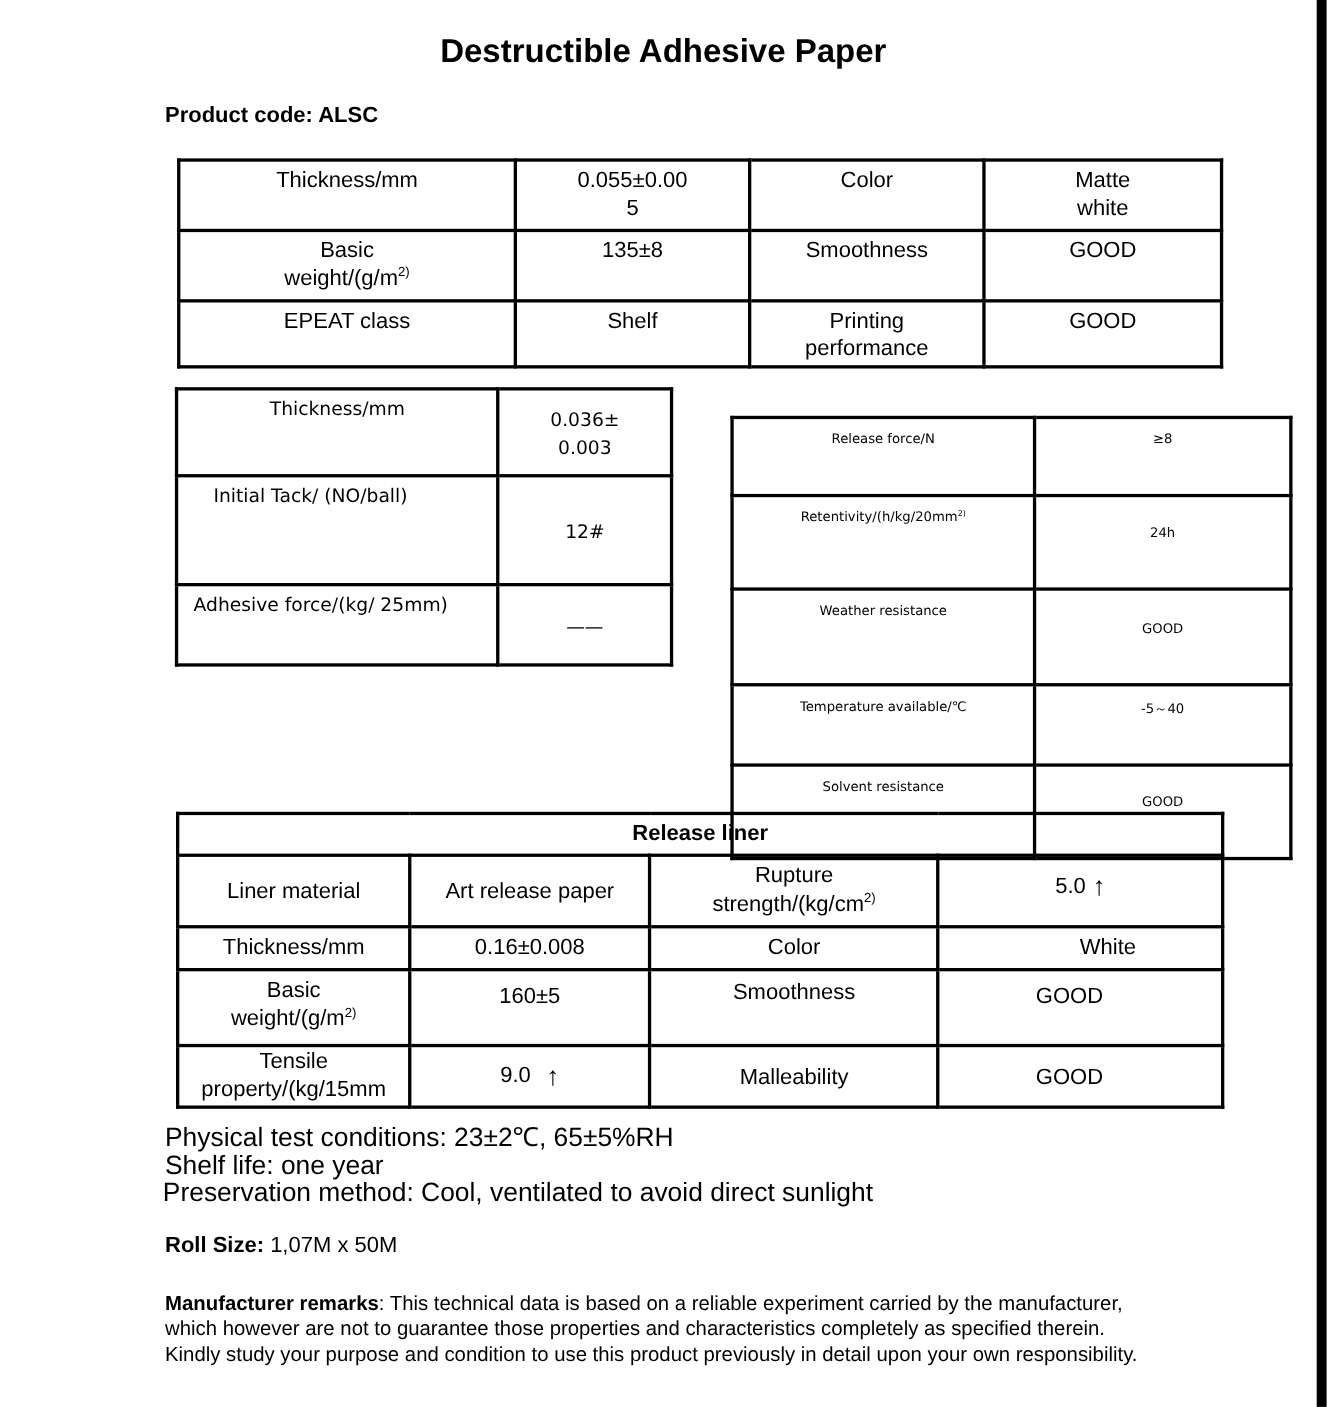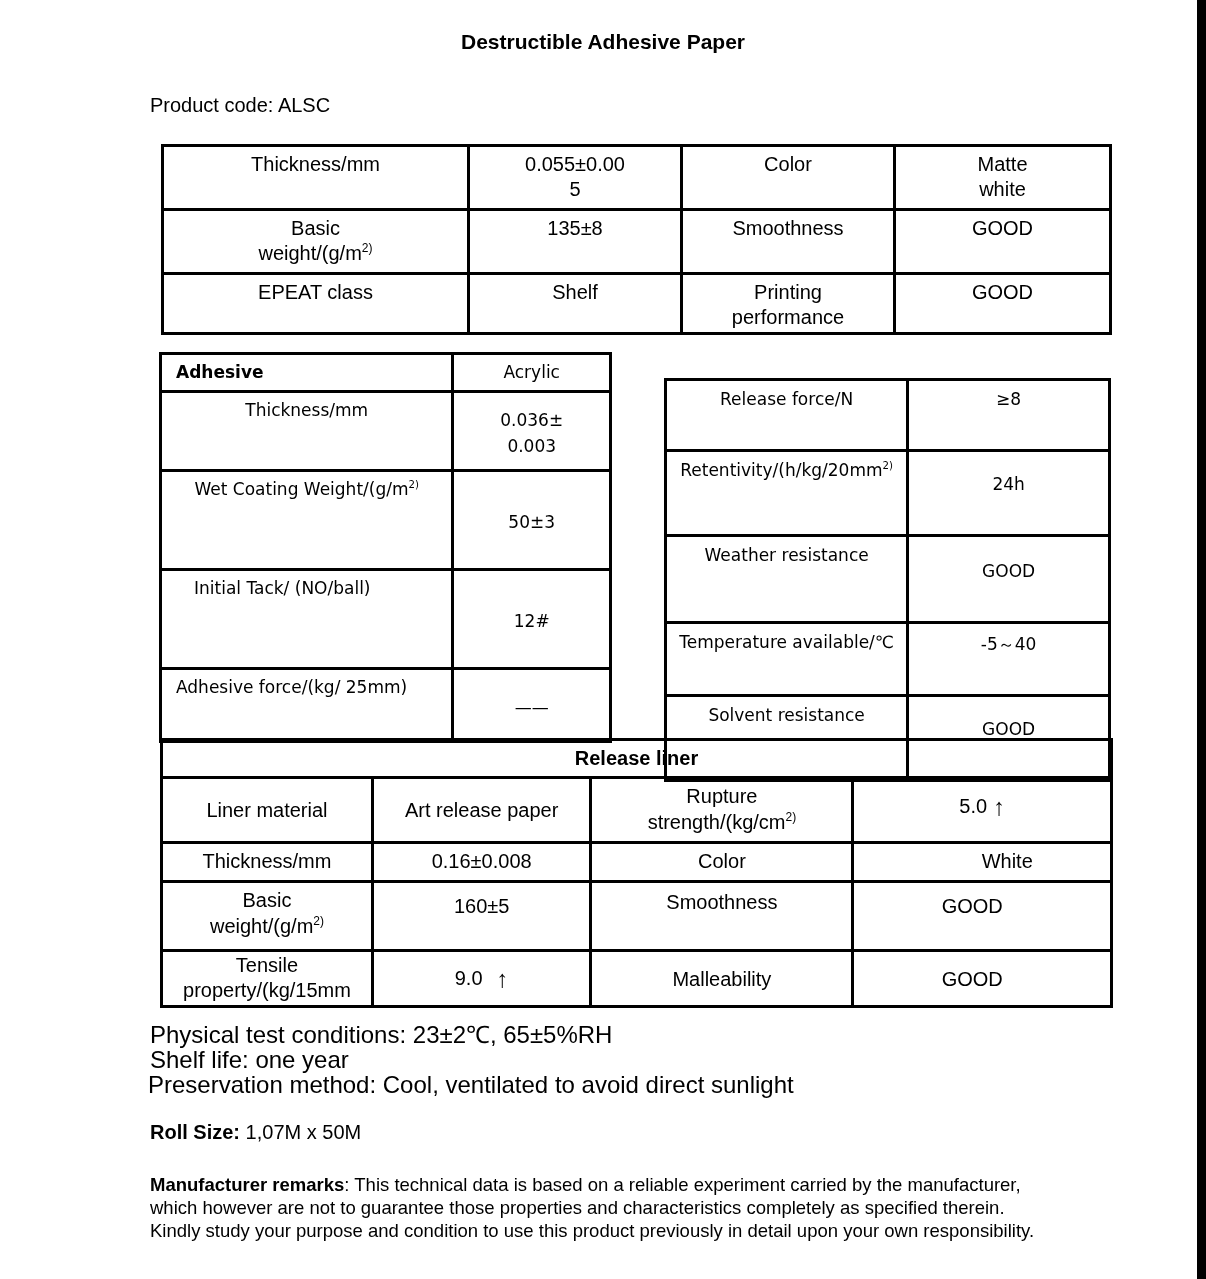--- a/index.html
+++ b/index.html
@@ -3,23 +3,23 @@
   <meta charset="utf-8">
   <style>
     html, body { margin: 0; padding: 0; }
     body {
       width: 1206px; height: 1279px; position: relative; overflow: hidden;
       background: #ffffff; color: #000000;
       font-family: "Liberation Sans", sans-serif;
     }
     .right-bar { position: absolute; left: 1197px; top: 0; width: 9px; height: 1279px; background: #000; }
     .title { position: absolute; left: 0; top: 30px; width: 1206px; text-align: center;
-      font-size: 21px; font-weight: bold; padding-left: 0; }
+      font-size: 30px; font-weight: bold; padding-left: 0; }
     .title span { position: relative; left: 0; }
-    .product { position: absolute; left: 150px; top: 94px; font-size: 20px; font-weight: normal; }
+    .product { position: absolute; left: 150px; top: 94px; font-size: 20px; font-weight: bold; }
 
     table { border-collapse: collapse; position: absolute; }
     td { border: 3px solid #000; vertical-align: top; text-align: center; padding: 0; }
 
     
     .t1 { left: 161px; top: 144px; width: 951px; font-size: 20px; }
     .t1 td { line-height: 25px; padding-top: 5px; }
     .t1 .c1 { width: 303px; } .t1 .c2 { width: 210px; } .t1 .c3 { width: 210px; } .t1 .c4 { width: 213px; }
     .t1 .r1 td { height: 56px; } .t1 .r2 td { height: 56px; } .t1 .r3 td { height: 52px; }
 
@@ -29,21 +29,21 @@
     .t2 td { line-height: 26px; }
     .t2 .c1 { width: 280px; } .t2 .c2 { width: 167px; }
     .t2 .r0 td { height: 31px; padding-top: 4px; }
     .t2 .r1 td { height: 62px; padding-top: 4px; }
     .t2 .r2 td { height: 92px; padding-top: 4px; }
     .t2 .r3 td { height: 92px; padding-top: 4px; }
     .t2 .r4 td { height: 66px; padding-top: 4px; }
     .t2 .left { text-align: left; padding-left: 14px; }
 
     
-    .t3 { left: 664px; top: 378px; width: 447px; font-size: 17px; }
+    .t3 { left: 664px; top: 378px; width: 511px; font-size: 12px; }
     .t3 td { line-height: 24px; }
     .t3 .c1 { width: 240px; } .t3 .c2 { width: 203px; }
     .t3 td { height: 62px; padding-top: 6px; }
 
     
     .t4 { left: 160px; top: 738px; width: 953px; font-size: 20px; }
     .t4 td { line-height: 26px; }
     .t4 .hdr td { height: 31px; font-weight: bold; padding-top: 4px; }
     .t4 .c1 { width: 213px; } .t4 .c2 { width: 230px; } .t4 .c3 { width: 273px; } .t4 .c4 { width: 225px; }
 
@@ -85,31 +85,23 @@
     <td class="c1"><span>EPEAT class</span></td>
     <td class="c2"><span>Shelf</span></td>
     <td class="c3"><span>Printing</span><br><span>performance</span></td>
     <td class="c4"><span>GOOD</span></td>
   </tr>
 </tbody>
   </table>
 
 <table class="t2 cal">
   <tbody>
-      <tr class="r0">
-    <td class="c1 left" style="font-weight:bold;"><span>Adhesive</span></td>
-    <td class="c2"><span>Acrylic</span></td>
-  </tr>
   <tr class="r1">
     <td class="c1"><span>Thickness/mm</span></td>
     <td class="c2" style="padding-top:14px;"><span>0.036±</span><br><span>0.003</span></td>
-  </tr>
-  <tr class="r2">
-    <td class="c1"><span>Wet Coating Weight/(g/m</span><sup>2)</sup></td>
-    <td class="c2" style="vertical-align:middle;"><span>50±3</span></td>
   </tr>
   <tr class="r3">
     <td class="c1 left" style="padding-left:32px;"><span>Initial Tack/ (NO/ball)</span></td>
     <td class="c2" style="vertical-align:middle;"><span>12#</span></td>
   </tr>
   <tr class="r4">
     <td class="c1 left"><span>Adhesive force/(kg/ 25mm)</span></td>
     <td class="c2" style="vertical-align:middle;"><span>——</span></td>
   </tr>
 </tbody>

